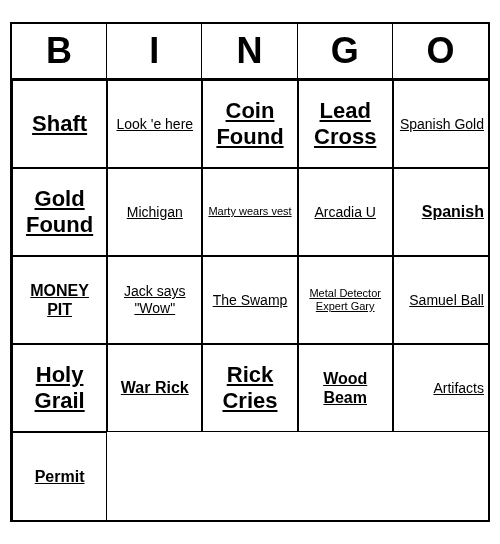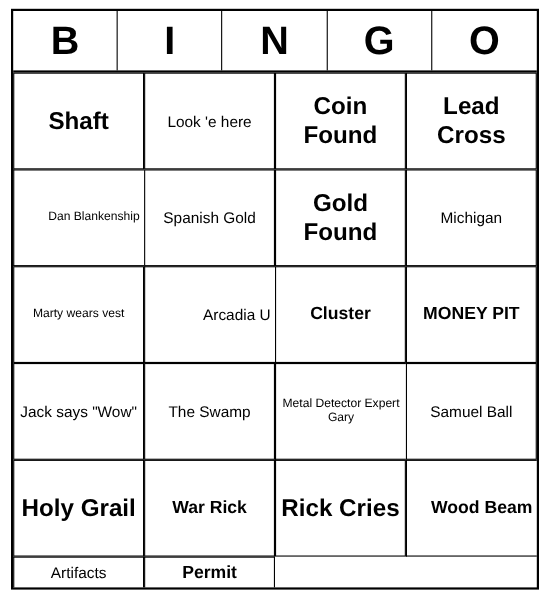--- a/index.html
+++ b/index.html
@@ -37,22 +37,23 @@
       padding: 6px 0;
       border-right: 1px solid #000;
     }
 
     .bingo-header-cell:last-child {
       border-right: none;
     }
 
     .bingo-grid {
       display: grid;
-      grid-template-columns: repeat(4, 1fr);
+      grid-template-columns: repeat(5, 1fr);
       grid-template-rows: repeat(5, 88px);
+      text-decoration: underline;
     }
 
     .bingo-cell {
       border: 1px solid #000;
       display: flex;
       align-items: center;
       justify-content: center;
       text-align: center;
       padding: 4px;
       line-height: 1.2;
@@ -103,39 +104,36 @@
       <div class="bingo-cell">
         <span class="text-normal">Look 'e here</span>
       </div>
       <div class="bingo-cell">
         <span class="text-large">Coin Found</span>
       </div>
       <div class="bingo-cell">
         <span class="text-large">Lead Cross</span>
       </div>
       <div class="bingo-cell">
-        <span class="text-small">Dan Blankenship</span>
-      </div>
-      <div class="bingo-cell">
         <span class="text-normal">Spanish Gold</span>
       </div>
       <div class="bingo-cell">
         <span class="text-large">Gold Found</span>
       </div>
       <div class="bingo-cell">
         <span class="text-normal">Michigan</span>
       </div>
       <div class="bingo-cell">
         <span class="text-small">Marty wears vest</span>
       </div>
       <div class="bingo-cell">
         <span class="text-normal">Arcadia U</span>
       </div>
       <div class="bingo-cell">
-        <span class="text-medium">Cluster</span>
+        <span class="text-medium">Spanish</span>
       </div>
       <div class="bingo-cell">
         <span class="text-medium">MONEY PIT</span>
       </div>
       <div class="bingo-cell">
         <span class="text-normal">Jack says "Wow"</span>
       </div>
       <div class="bingo-cell">
         <span class="text-normal">The Swamp</span>
       </div>

